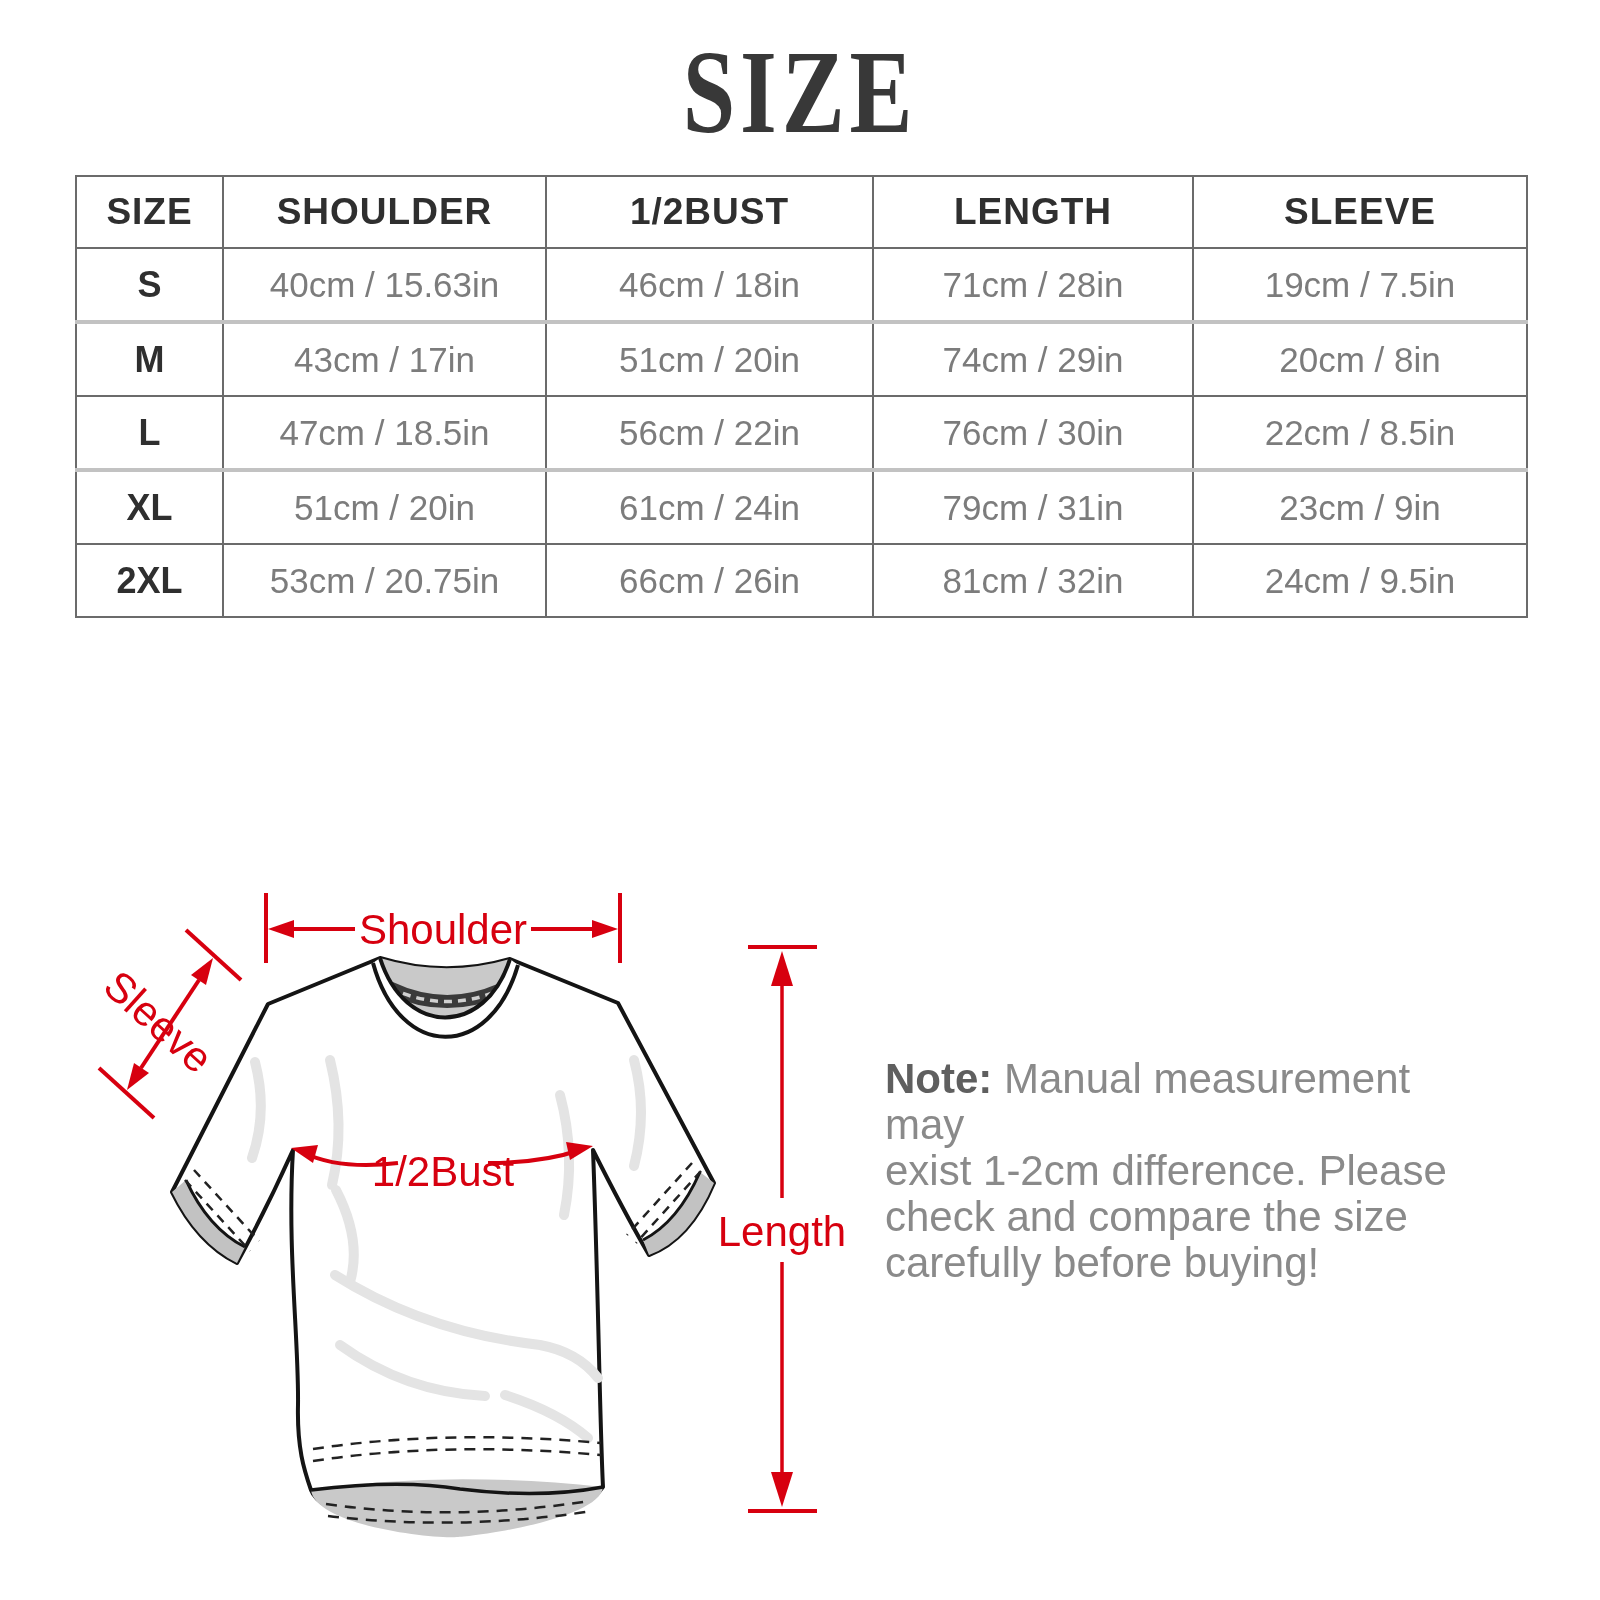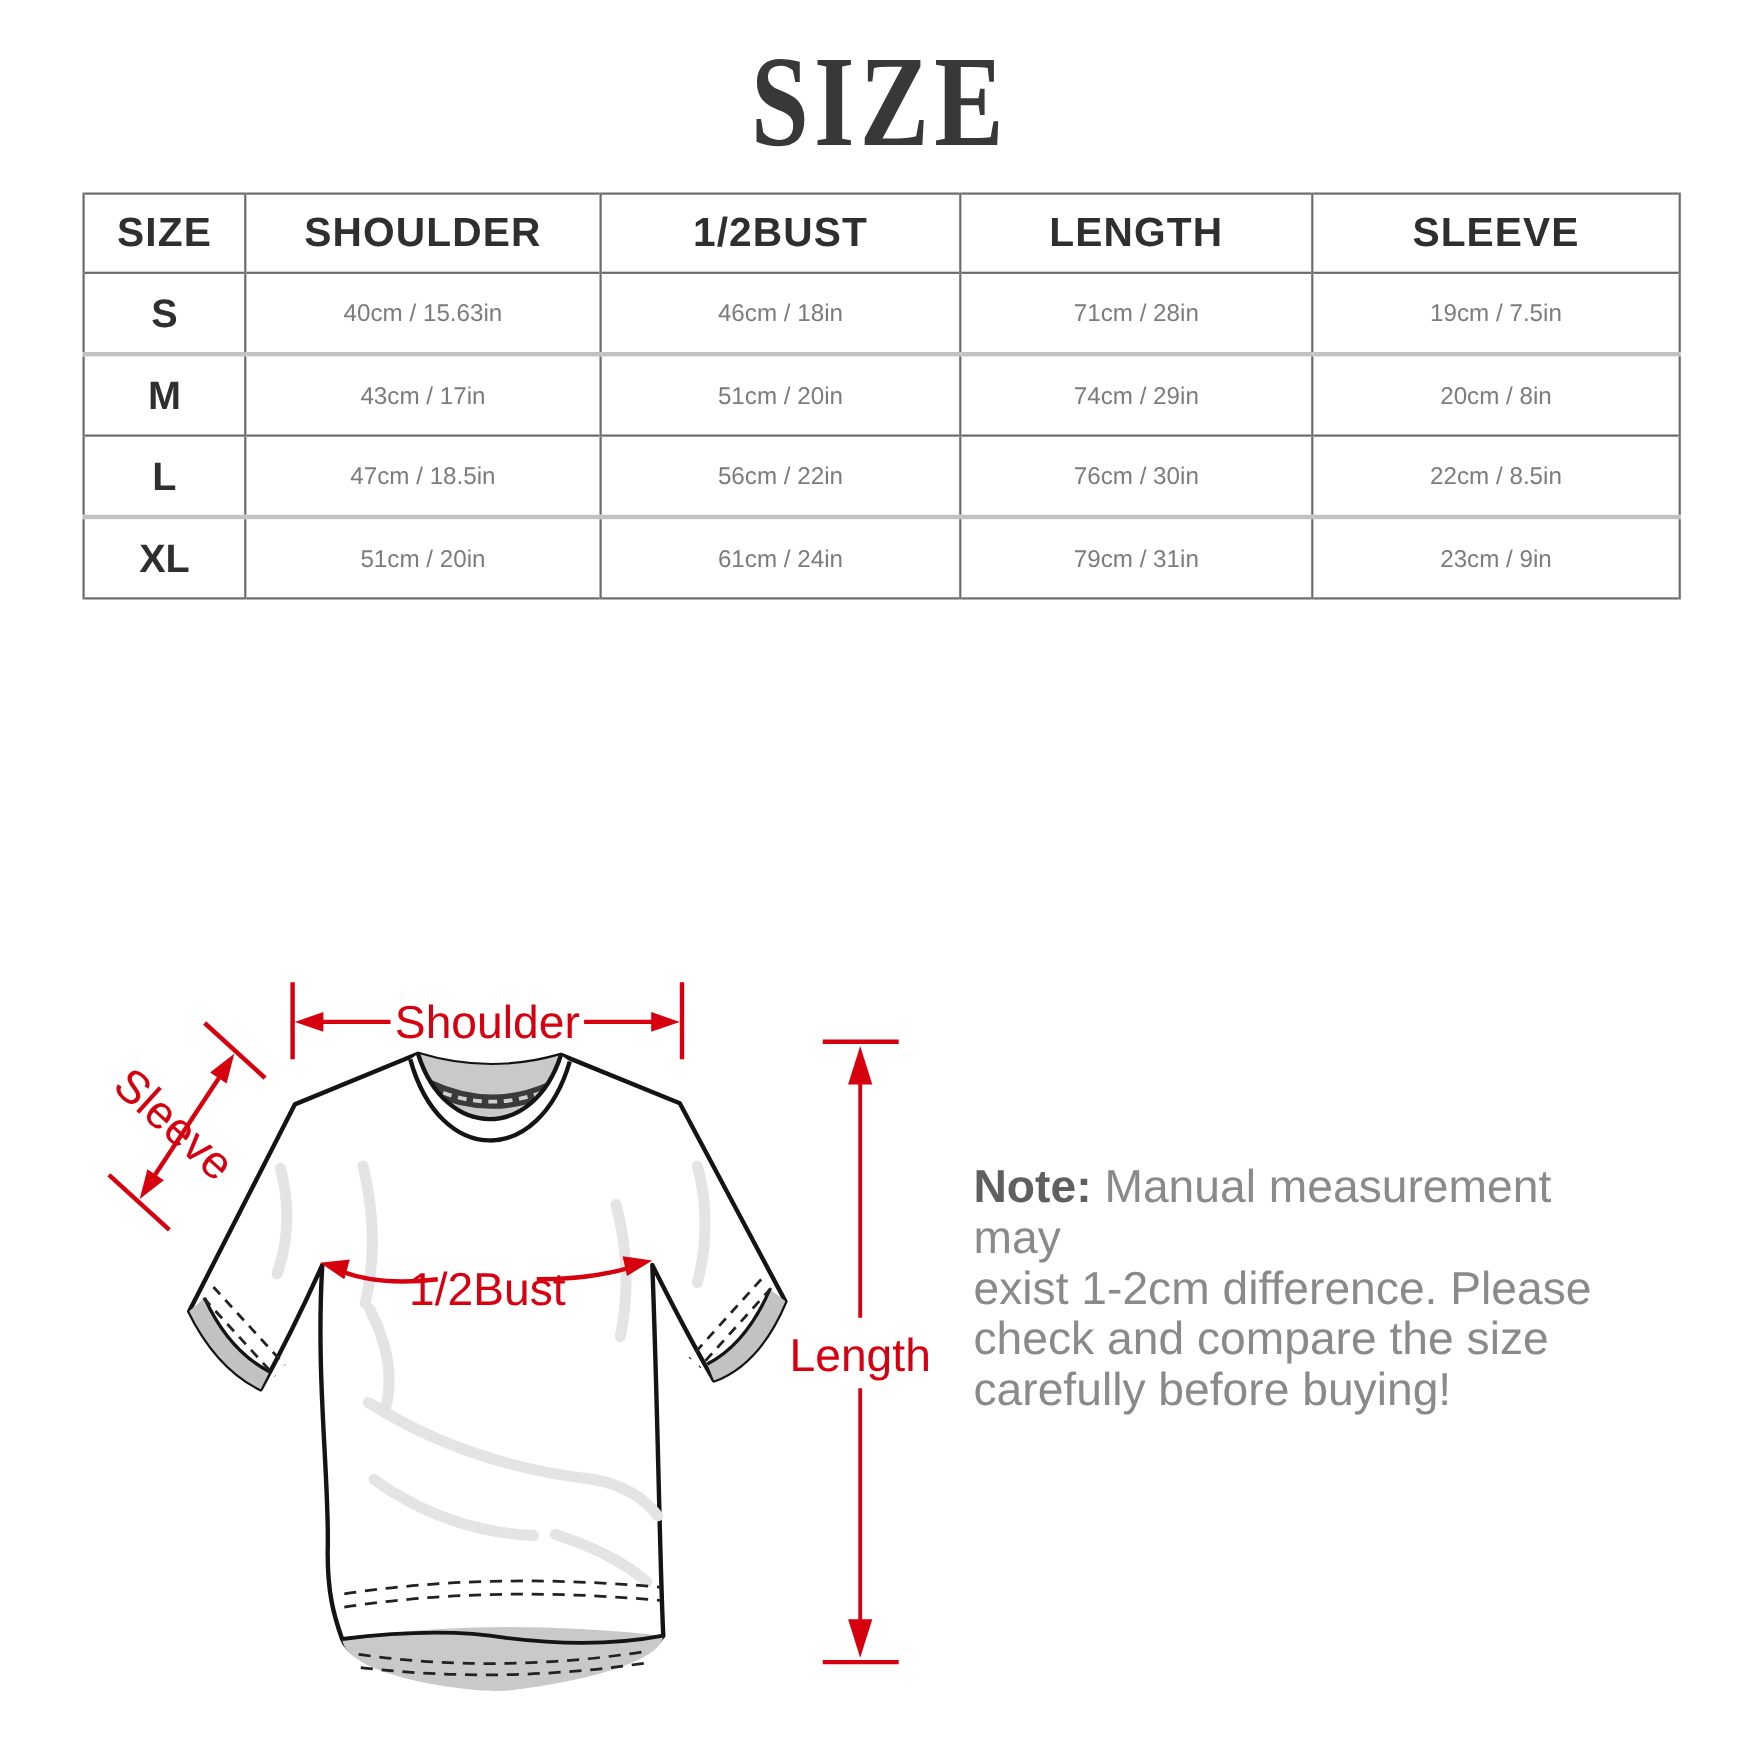--- a/index.html
+++ b/index.html
@@ -31,21 +31,21 @@
   }
   .size-table th,.size-table td{
     border-left:2px solid var(--grid-dark);
     border-right:2px solid var(--grid-dark);
     text-align:center;vertical-align:middle;white-space:nowrap;
     padding:0;
   }
   .size-table thead th{
     height:70px;font-size:37px;font-weight:700;color:var(--header-text);letter-spacing:1px;
   }
-  .size-table tbody td{height:71px;font-size:22px;color:var(--cell-text);}
+  .size-table tbody td{height:71px;font-size:35px;color:var(--cell-text);}
   .size-table tbody td.sizecol{font-weight:700;color:var(--header-text);font-size:36px;}
   .size-table tbody tr.sep-dark td{border-top:2px solid var(--grid-dark);}
   .size-table tbody tr.sep-light td{border-top:4px solid var(--grid-light);}
   .diagram{position:absolute;left:50px;top:855px;width:800px;height:710px;}
   .rl{stroke:var(--accent);stroke-width:4;fill:none;}
   .rl2{stroke:var(--accent);stroke-width:3.5;fill:none;}
   .rh{fill:var(--accent);stroke:none;}
   .rt{fill:var(--accent);font-family:"Liberation Sans",sans-serif;font-size:42px;}
   .note{
     position:absolute;left:885px;top:1056px;width:615px;
@@ -100,20 +100,27 @@
           <td>76cm / 30in</td>
           <td>22cm / 8.5in</td>
         </tr>
         <tr class="sep-light">
           <td class="sizecol">XL</td>
           <td>51cm / 20in</td>
           <td>61cm / 24in</td>
           <td>79cm / 31in</td>
           <td>23cm / 9in</td>
         </tr>
+        <tr class="sep-dark">
+          <td class="sizecol">2XL</td>
+          <td>53cm / 20.75in</td>
+          <td>66cm / 26in</td>
+          <td>81cm / 32in</td>
+          <td>24cm / 9.5in</td>
+        </tr>
       </tbody>
   </table>
 
   <svg class="diagram" viewBox="50 855 800 710">
 
     <g>
       <path d="M 380 958 L 268 1004 L 172 1192 Q 197 1243 237 1263 Q 266 1210 293 1150
            C 287 1250 299 1340 298 1405 C 297 1448 304 1470 311 1490
            C 330 1540 570 1537 603 1487
            C 600 1430 598 1280 593 1150

